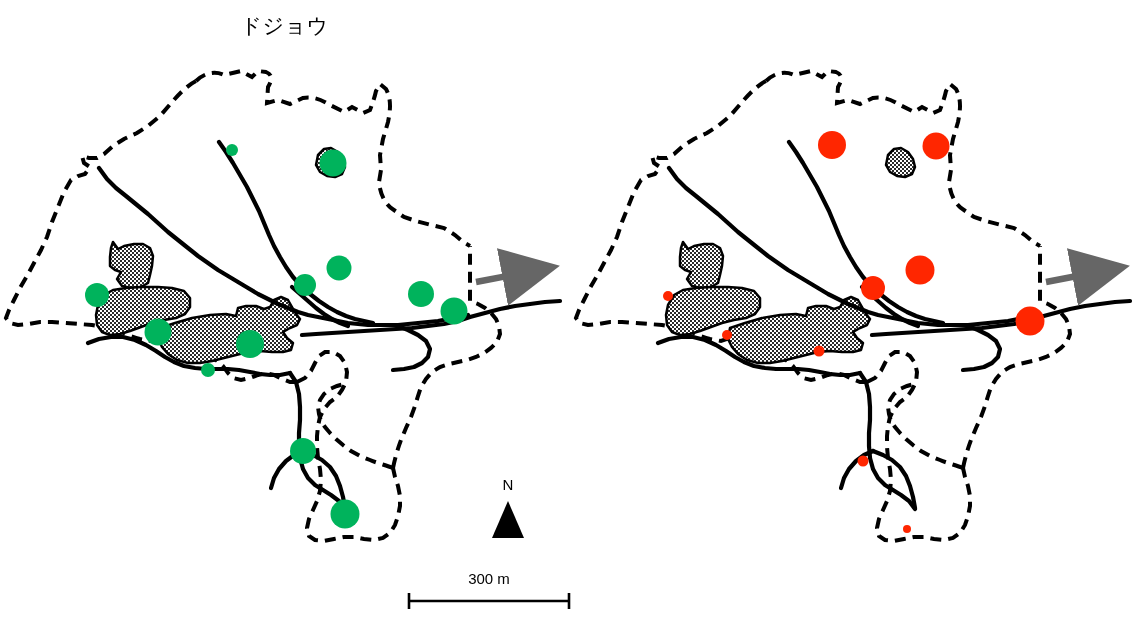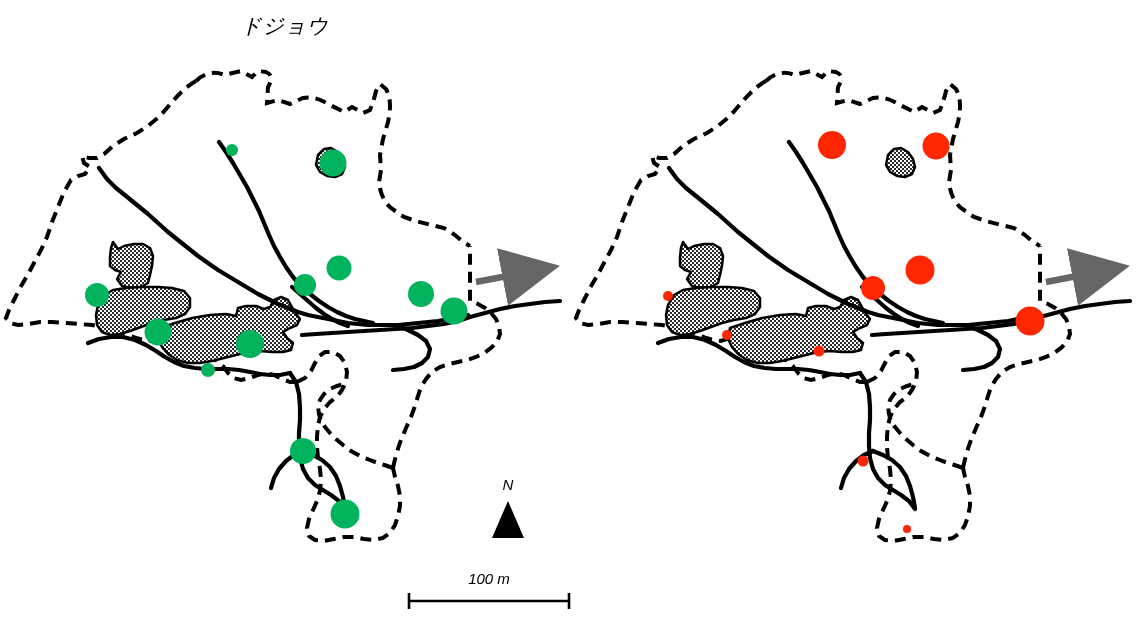--- a/index.html
+++ b/index.html
@@ -11,21 +11,20 @@
     width: 1139px;
     height: 630px;
     font-family: "Liberation Sans", sans-serif;
     overflow: hidden;
     position: relative;
   }
   .figure {
     position: relative;
     width: 1139px;
     height: 630px;
-    font-style: italic;
   }
   .panel {
     position: absolute;
     top: 0;
     width: 569px;
     height: 630px;
   }
   .panel-left  { left: 0; }
   .panel-right { left: 570px; }
   .panel-title {
@@ -351,16 +350,16 @@
   <div class="legend">
     <div class="north-label" style="left:90px; top:6px;">N</div>
     <svg width="200" height="150" style="position:absolute;left:0;top:0;">
       <polygon points="108,31 124,68 92,68" fill="#000000"></polygon>
       <g stroke="#000000" stroke-width="2.6">
         <line x1="9" y1="131" x2="169" y2="131"></line>
         <line x1="9" y1="123" x2="9" y2="139"></line>
         <line x1="169" y1="123" x2="169" y2="139"></line>
       </g>
     </svg>
-    <div class="scale-label" style="left:9px; top:100px; width:160px;">100 m</div>
+    <div class="scale-label" style="left:9px; top:100px; width:160px;">300 m</div>
   </div>
 
 </div>
 
 </body></html>

